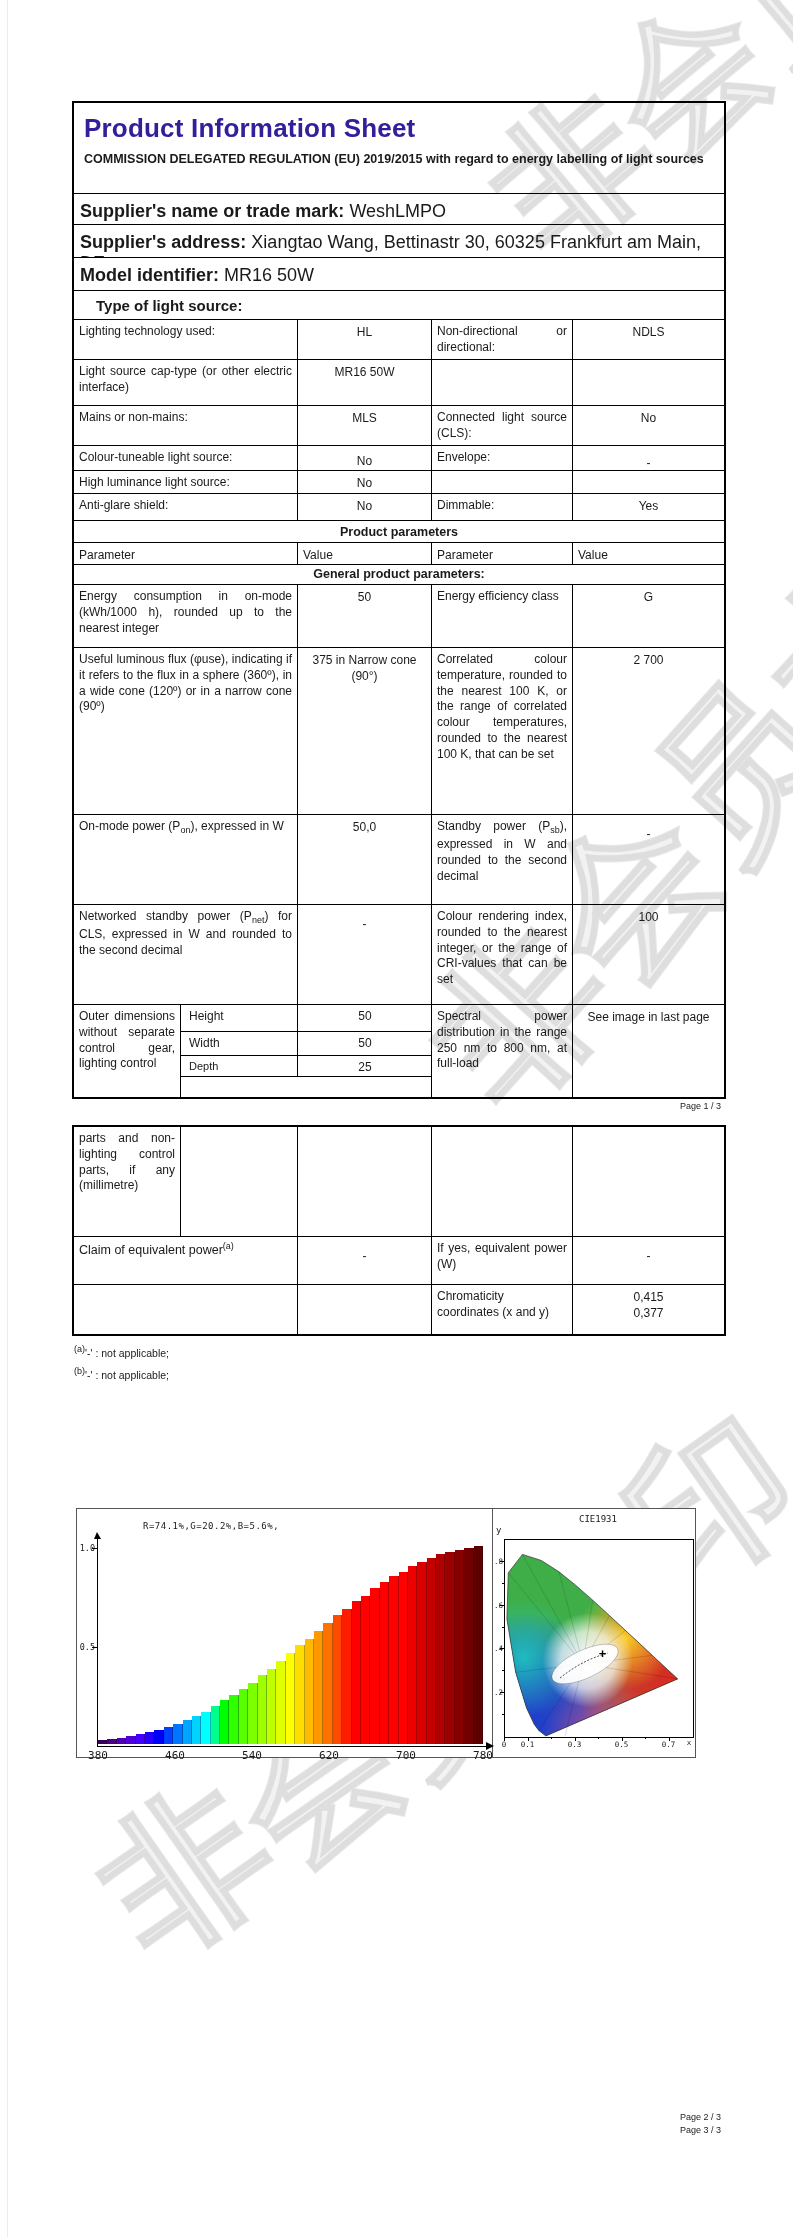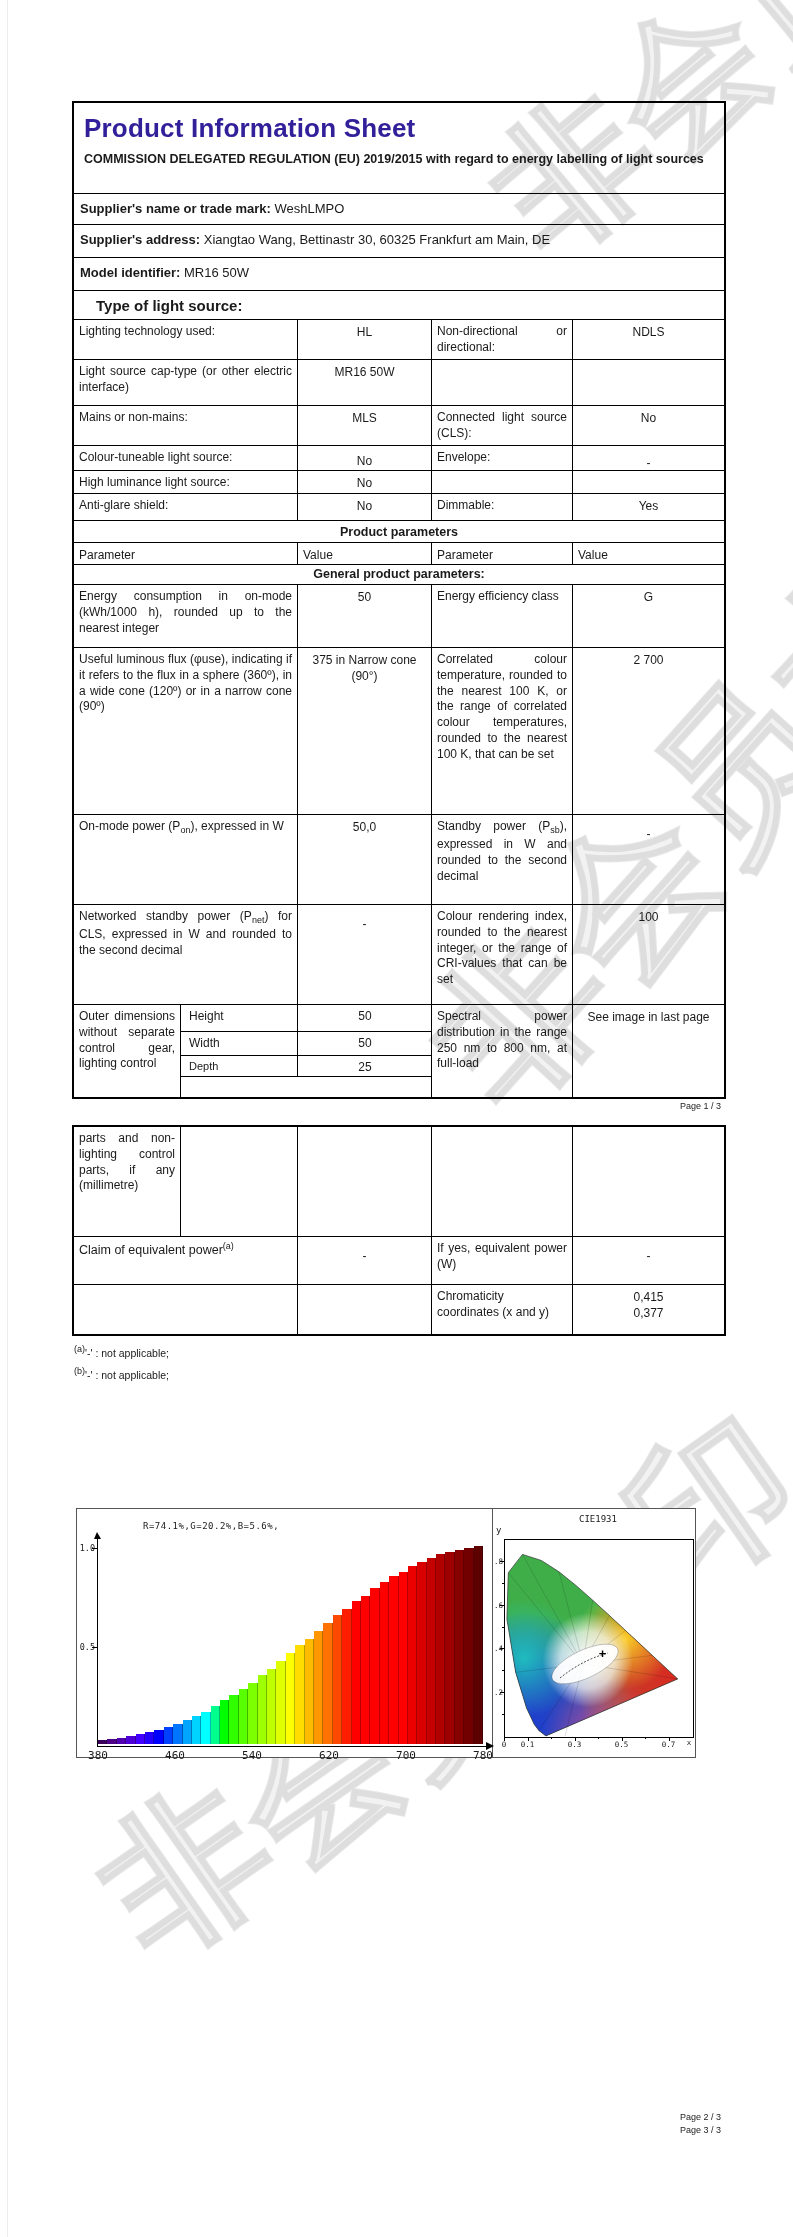--- a/index.html
+++ b/index.html
@@ -15,21 +15,21 @@
   .wm3{left:50px;top:1580px;font-size:160px;transform:rotate(-35deg);}
   
   .docbox{position:absolute;left:72px;width:654px;border:2px solid #000;background:transparent;box-sizing:border-box;z-index:10;}
   .box1{top:101px;}
   .box2{top:1125px;}
   .row{border-bottom:1px solid #000;box-sizing:border-box;overflow:hidden;}
   .row:last-child{border-bottom:none;}
   .hdrcell{padding:10px 10px 0 10px;}
   .title{color:#32209a;font-weight:bold;font-size:26px;letter-spacing:0.2px;}
   .reg{font-size:12.5px;margin-top:7px;line-height:1.35;text-align:justify;width:620px;font-weight:bold;}
-  .kv{font-size:13px;padding:7px 6px 0 6px;}
+  .kv{font-size:18px;padding:7px 6px 0 6px;}
   .kv b{font-weight:bold;}
   .heading{font-weight:bold;font-size:15px;padding:6px 6px 0 22px;}
   .g4{display:grid;grid-template-columns:224px 134px 141px 151px;}
   .g5{display:grid;grid-template-columns:107px 117px 134px 141px 151px;}
   .gclaim{display:grid;grid-template-columns:224px 134px 141px 151px;}
   .cell{box-sizing:border-box;font-size:12px;line-height:1.32;padding:4px 5px 2px 5px;overflow:hidden;}
   .bR{border-right:1px solid #000;}
   .lab{text-align:justify;}
   .val{text-align:center;padding-top:5px;}
   .ctr{text-align:center;font-weight:bold;font-size:12.5px;padding-top:4px;}

